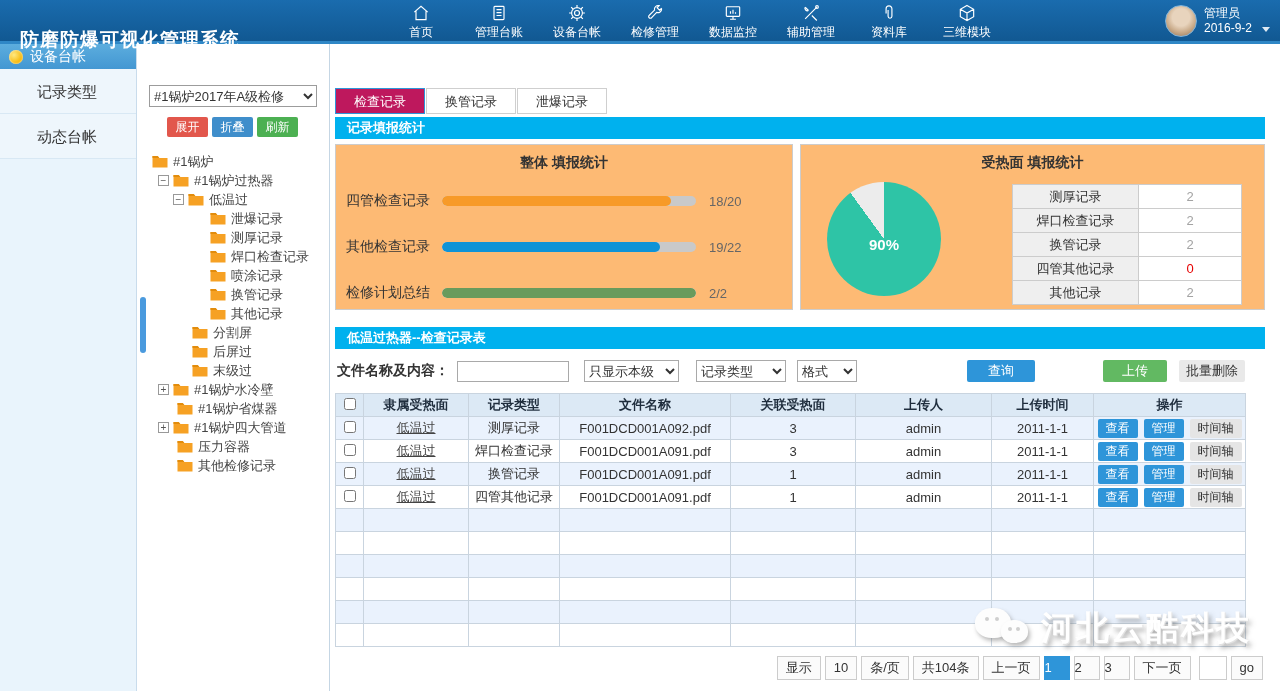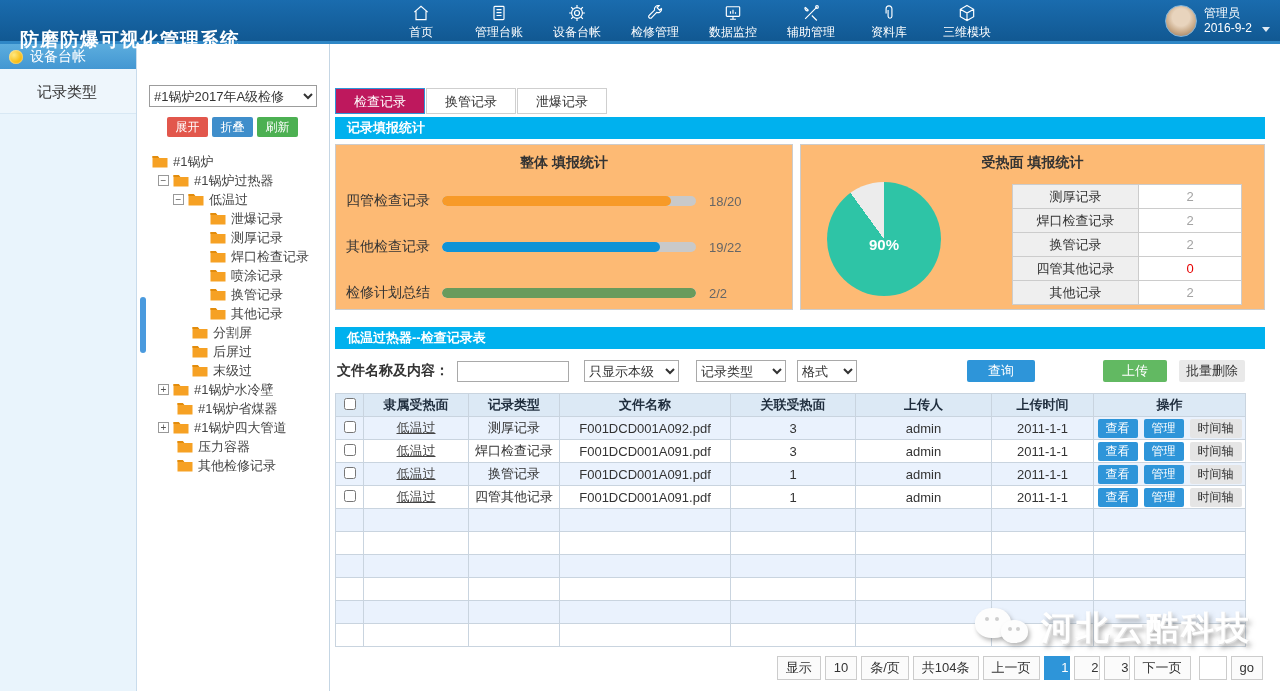--- a/index.html
+++ b/index.html
@@ -95,21 +95,21 @@
   .records th, .records td { border:1px solid #c9d4df; height:23px; text-align:center; font-size:13px; color:#333; overflow:hidden; white-space:nowrap; }
   .records th { background:#dce9f5; font-weight:bold; color:#1f2d3d; }
   .records tr:nth-child(even) td { background:#eaf2fd; }
   .records input[type=checkbox] { width:12px; height:12px; }
   .surface-link { text-decoration:underline; color:#444; cursor:pointer; }
   .row-btn { display:inline-block; padding:1px 8px; border-radius:2px; background:#2e95d9; color:#fff; font-size:12px; margin:0 3px; cursor:pointer; }
   .row-btn.gray { background:#e5e5e5; color:#333; }
 
   .pagination { display:flex; justify-content:flex-end; align-items:center; gap:4px; margin-top:9px; padding-right:2px; }
   .pg { min-width:26px; padding:0 8px; height:24px; line-height:22px; border:1px solid #ccc; background:#fbfbfb;
-    font-size:13px; color:#333; text-align:right; cursor:pointer; }
+    font-size:13px; color:#333; text-align:left; cursor:pointer; }
   .pg.num { padding:0; width:24px; }
   .pg.active { background:#2e95d9; border-color:#2e95d9; color:#fff; }
   .pg-input { width:28px; height:24px; border:1px solid #ccc; margin-left:4px; }
 
   .watermark { position:absolute; left:645px; top:560px; display:flex; align-items:center; pointer-events:none; }
   .wm-icon { position:relative; width:60px; height:48px; }
   .bubble { position:absolute; background:#fdfdfd; border-radius:48% 48% 46% 46%; box-shadow:2px 3px 4px rgba(100,100,100,.45); }
   .b1 { width:36px; height:30px; left:0; top:4px; } .b2 { width:27px; height:23px; left:26px; top:16px; }
   .bubble i { position:absolute; width:4px; height:4px; border-radius:50%; background:#cfcfcf; top:9px; }
   .b1 i.e1{left:10px;} .b1 i.e2{left:20px;} .b2 i{top:7px;} .b2 i.e1{left:7px;} .b2 i.e2{left:15px;}
@@ -188,20 +188,23 @@
 
 <div class="content">
 
   <div class="sidebar">
     <div class="sidebar-active">
       <span class="sun-icon"></span>
       <span>设备台帐</span>
     </div>
     <div class="sidebar-item">
       <span>记录类型</span>
+    </div>
+    <div class="sidebar-item">
+      <span>动态台帐</span>
     </div>
   </div>
 
   <div class="tree-panel">
     <select class="tree-select">
       <option>#1锅炉2017年A级检修</option>
     </select>
     <div class="tree-btns">
       <button class="btn-expand">展开</button>
       <button class="btn-collapse">折叠</button>

